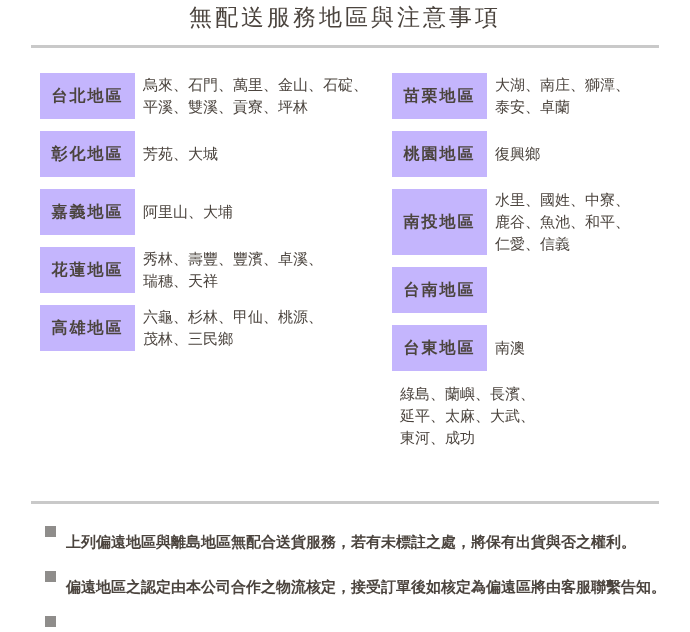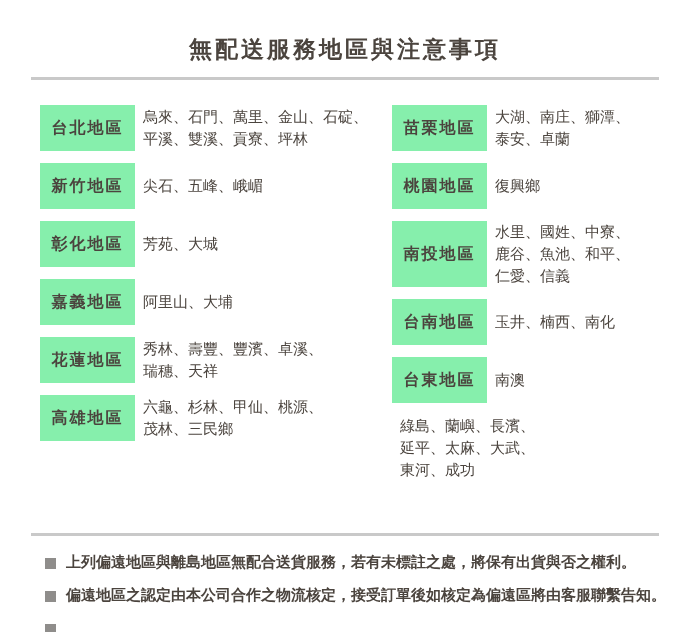--- a/index.html
+++ b/index.html
@@ -5,23 +5,23 @@
   html,body { margin:0; padding:0; }
   body {
     width:690px; height:632px;
     background:#ffffff;
     font-family:"DejaVu Sans", sans-serif;
     color:#4b443e;
     overflow:hidden;
   }
   .title {
     text-align:center;
-    padding-top:34px;
+    padding-top:2px;
     font-size:23px;
-    font-weight:bold;
+    font-weight:normal;
     letter-spacing:3px;
     color:#4b443e;
   }
   .hr {
     height:3px;
     background:#c9c9c9;
     margin:12px 31px 0 31px;
   }
   .grid {
     display:flex;
@@ -31,21 +31,21 @@
   .col-right { width:258px; flex:none; }
   .row {
     display:flex;
     align-items:stretch;
     margin-bottom:12px;
   }
   .region-label {
     width:95px;
     flex:none;
     min-height:46px;
-    background:#86efac;
+    background:#c4b5fd;
     display:flex;
     align-items:center;
     justify-content:center;
     font-size:16px;
     font-weight:bold;
     letter-spacing:2px;
     color:#4b443e;
   }
   .region-areas {
     display:flex;
@@ -71,39 +71,35 @@
     font-size:15px;
     font-weight:bold;
     color:#4b443e;
   }
   .note-bullet {
     width:11px; height:11px;
     background:#8f8d8b;
     flex:none;
     margin:5px 10px 0 0;
   }
-  .note-text { white-space:nowrap; }
+  .note-text { white-space:nowrap;margin-top:12px; }
 </style>
 </head>
 <body>
 
 <div class="title">無配送服務地區與注意事項</div>
 <div class="hr"></div>
 
 <div class="grid">
 
   <div class="col-left">
     <div class="row">
       <div class="region-label">台北地區</div>
       <div class="region-areas">烏來、石門、萬里、金山、石碇、
 平溪、雙溪、貢寮、坪林</div>
-    </div>
-    <div class="row">
-      <div class="region-label">新竹地區</div>
-      <div class="region-areas">尖石、五峰、峨嵋</div>
     </div>
     <div class="row">
       <div class="region-label">彰化地區</div>
       <div class="region-areas">芳苑、大城</div>
     </div>
     <div class="row">
       <div class="region-label">嘉義地區</div>
       <div class="region-areas">阿里山、大埔</div>
     </div>
     <div class="row">
@@ -129,21 +125,20 @@
       <div class="region-areas">復興鄉</div>
     </div>
     <div class="row">
       <div class="region-label">南投地區</div>
       <div class="region-areas">水里、國姓、中寮、
 鹿谷、魚池、和平、
 仁愛、信義</div>
     </div>
     <div class="row">
       <div class="region-label">台南地區</div>
-      <div class="region-areas">玉井、楠西、南化</div>
     </div>
     <div class="row">
       <div class="region-label">台東地區</div>
       <div class="region-areas">南澳</div>
     </div>
     <div class="row">
       <div class="region-areas">綠島、蘭嶼、長濱、
 延平、太麻、大武、
 東河、成功</div>
     </div>

